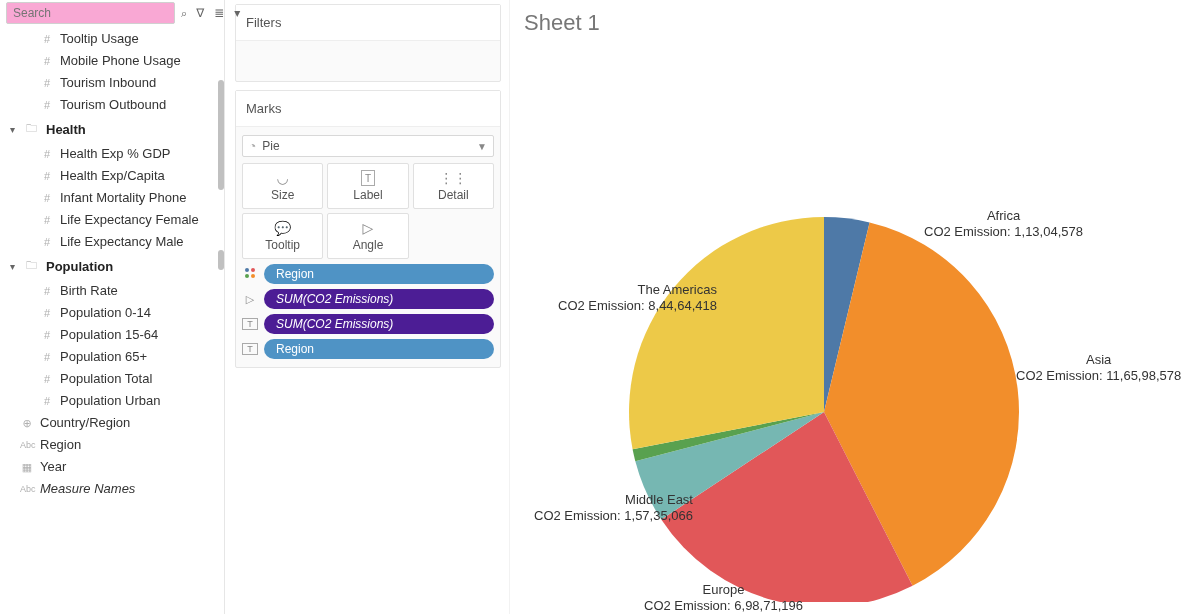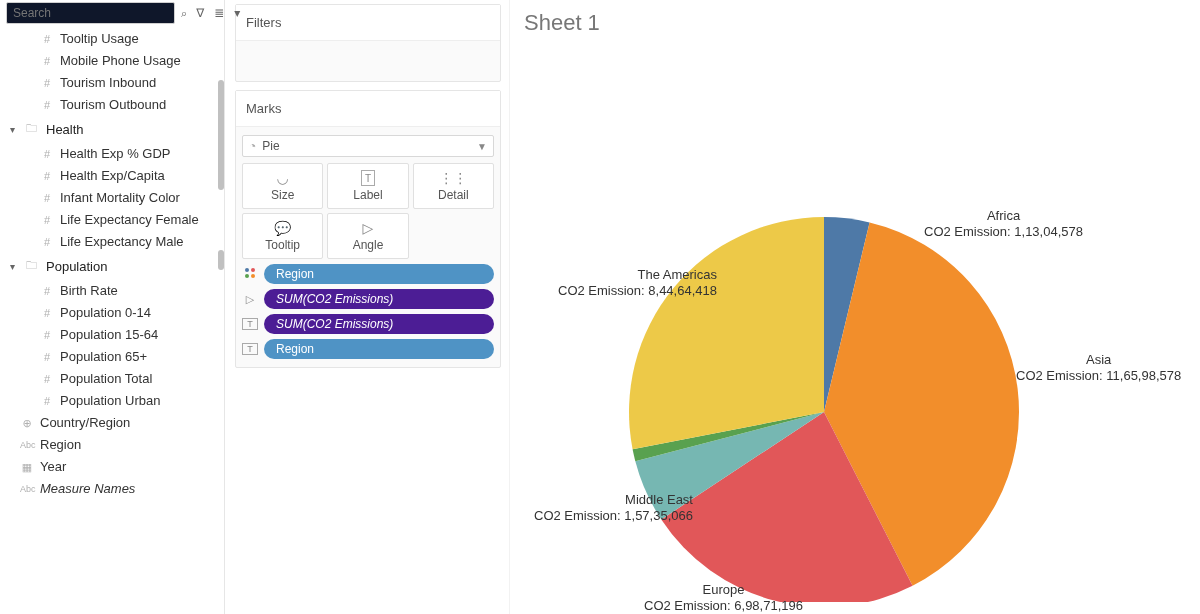--- a/index.html
+++ b/index.html
@@ -2,31 +2,31 @@
 <html><head>
 <meta charset="utf-8">
 <style>
 * { box-sizing: border-box; margin: 0; padding: 0; font-family: "Segoe UI", Arial, sans-serif; }
 body { background: #fff; color: #333; font-size: 13px; width: 1200px; height: 614px; overflow: hidden; }
 .app { display: flex; height: 100%; }
 
 
 .datapane { width: 225px; border-right: 1px solid #e6e6e6; position: relative; display: flex; flex-direction: column; }
 .search-row { display: flex; align-items: center; padding: 2px 4px 4px 6px; gap: 4px; }
-.search-input { flex: 1; border: 1px solid #d0d0d0; border-radius: 2px; padding: 8px 6px; font-size: 12px; color: #666; height: 22px; background: #0f172a; }
+.search-input { flex: 1; border: 1px solid #d0d0d0; border-radius: 2px; padding: 8px 6px; font-size: 12px; color: #666; height: 22px; background: #f9a8d4; }
 .search-ic { color: #666; font-size: 11px; padding: 0 2px; cursor: pointer; }
 .toolbar-ic { color: #666; cursor: pointer; padding: 0 3px; font-size: 12px; }
 
 .folders-label { font-weight: 700; font-size: 14px; padding: 4px 0 4px 16px; color: #222; }
 
 .tree { flex: 1; overflow: hidden; padding-left: 4px; }
 .tree-group-head { display: flex; align-items: center; gap: 6px; padding: 4px 0 4px 6px; cursor: pointer; }
 .tree-caret { color: #666; font-size: 10px; width: 10px; }
 .tree-folder { color: #999; font-size: 11px; width: 14px; }
-.tree-group-title { font-weight: 400; font-size: 13px; color: #222; }
+.tree-group-title { font-weight: 700; font-size: 13px; color: #222; }
 
 .tree-item { display: flex; align-items: center; gap: 6px; padding: 2px 0 2px 36px; cursor: pointer; color: #333; font-size: 13px; line-height: 18px; }
 .tree-item .fld-ic { color: #b0b0b0; font-size: 11px; width: 14px; text-align: center; }
 .tree-item.flat { padding-left: 16px; }
 .italic { font-style: italic; text-align: center; }
 
 .scroll-thumb { position: absolute; right: 0; top: 80px; width: 6px; height: 110px; background: #c0c0c0; border-radius: 3px; }
 .scroll-thumb2 { position: absolute; right: 0; top: 250px; width: 6px; height: 20px; background: #c0c0c0; border-radius: 3px; }
 
 
@@ -97,21 +97,21 @@
       <div class="tree-item">
           <span class="fld-ic">#</span>
           <span>Health Exp % GDP</span>
         </div>
       <div class="tree-item">
           <span class="fld-ic">#</span>
           <span>Health Exp/Capita</span>
         </div>
       <div class="tree-item">
           <span class="fld-ic">#</span>
-          <span>Infant Mortality Color</span>
+          <span>Infant Mortality Phone</span>
         </div>
       <div class="tree-item">
           <span class="fld-ic">#</span>
           <span>Life Expectancy Female</span>
         </div>
       <div class="tree-item">
           <span class="fld-ic">#</span>
           <span>Life Expectancy Male</span>
         </div>
 
@@ -250,20 +250,20 @@
         <span class="ln2">CO2 Emission: 11,65,98,578</span>
       </div>
       <div class="dlabel" style="top:540px; left:120px; text-align:center;">
         <span>Europe</span>
         <span class="ln2">CO2 Emission: 6,98,71,196</span>
       </div>
       <div class="dlabel" style="top:450px; left:10px; text-align:right;">
         <span>Middle East</span>
         <span class="ln2">CO2 Emission: 1,57,35,066</span>
       </div>
-      <div class="dlabel" style="top:225px; left:34px; text-align:right;">
+      <div class="dlabel" style="top:240px; left:34px; text-align:right;">
         <span>The Americas</span>
         <span class="ln2">CO2 Emission: 8,44,64,418</span>
       </div>
     </div>
   </div>
 
 </div>
 
 </body></html>

